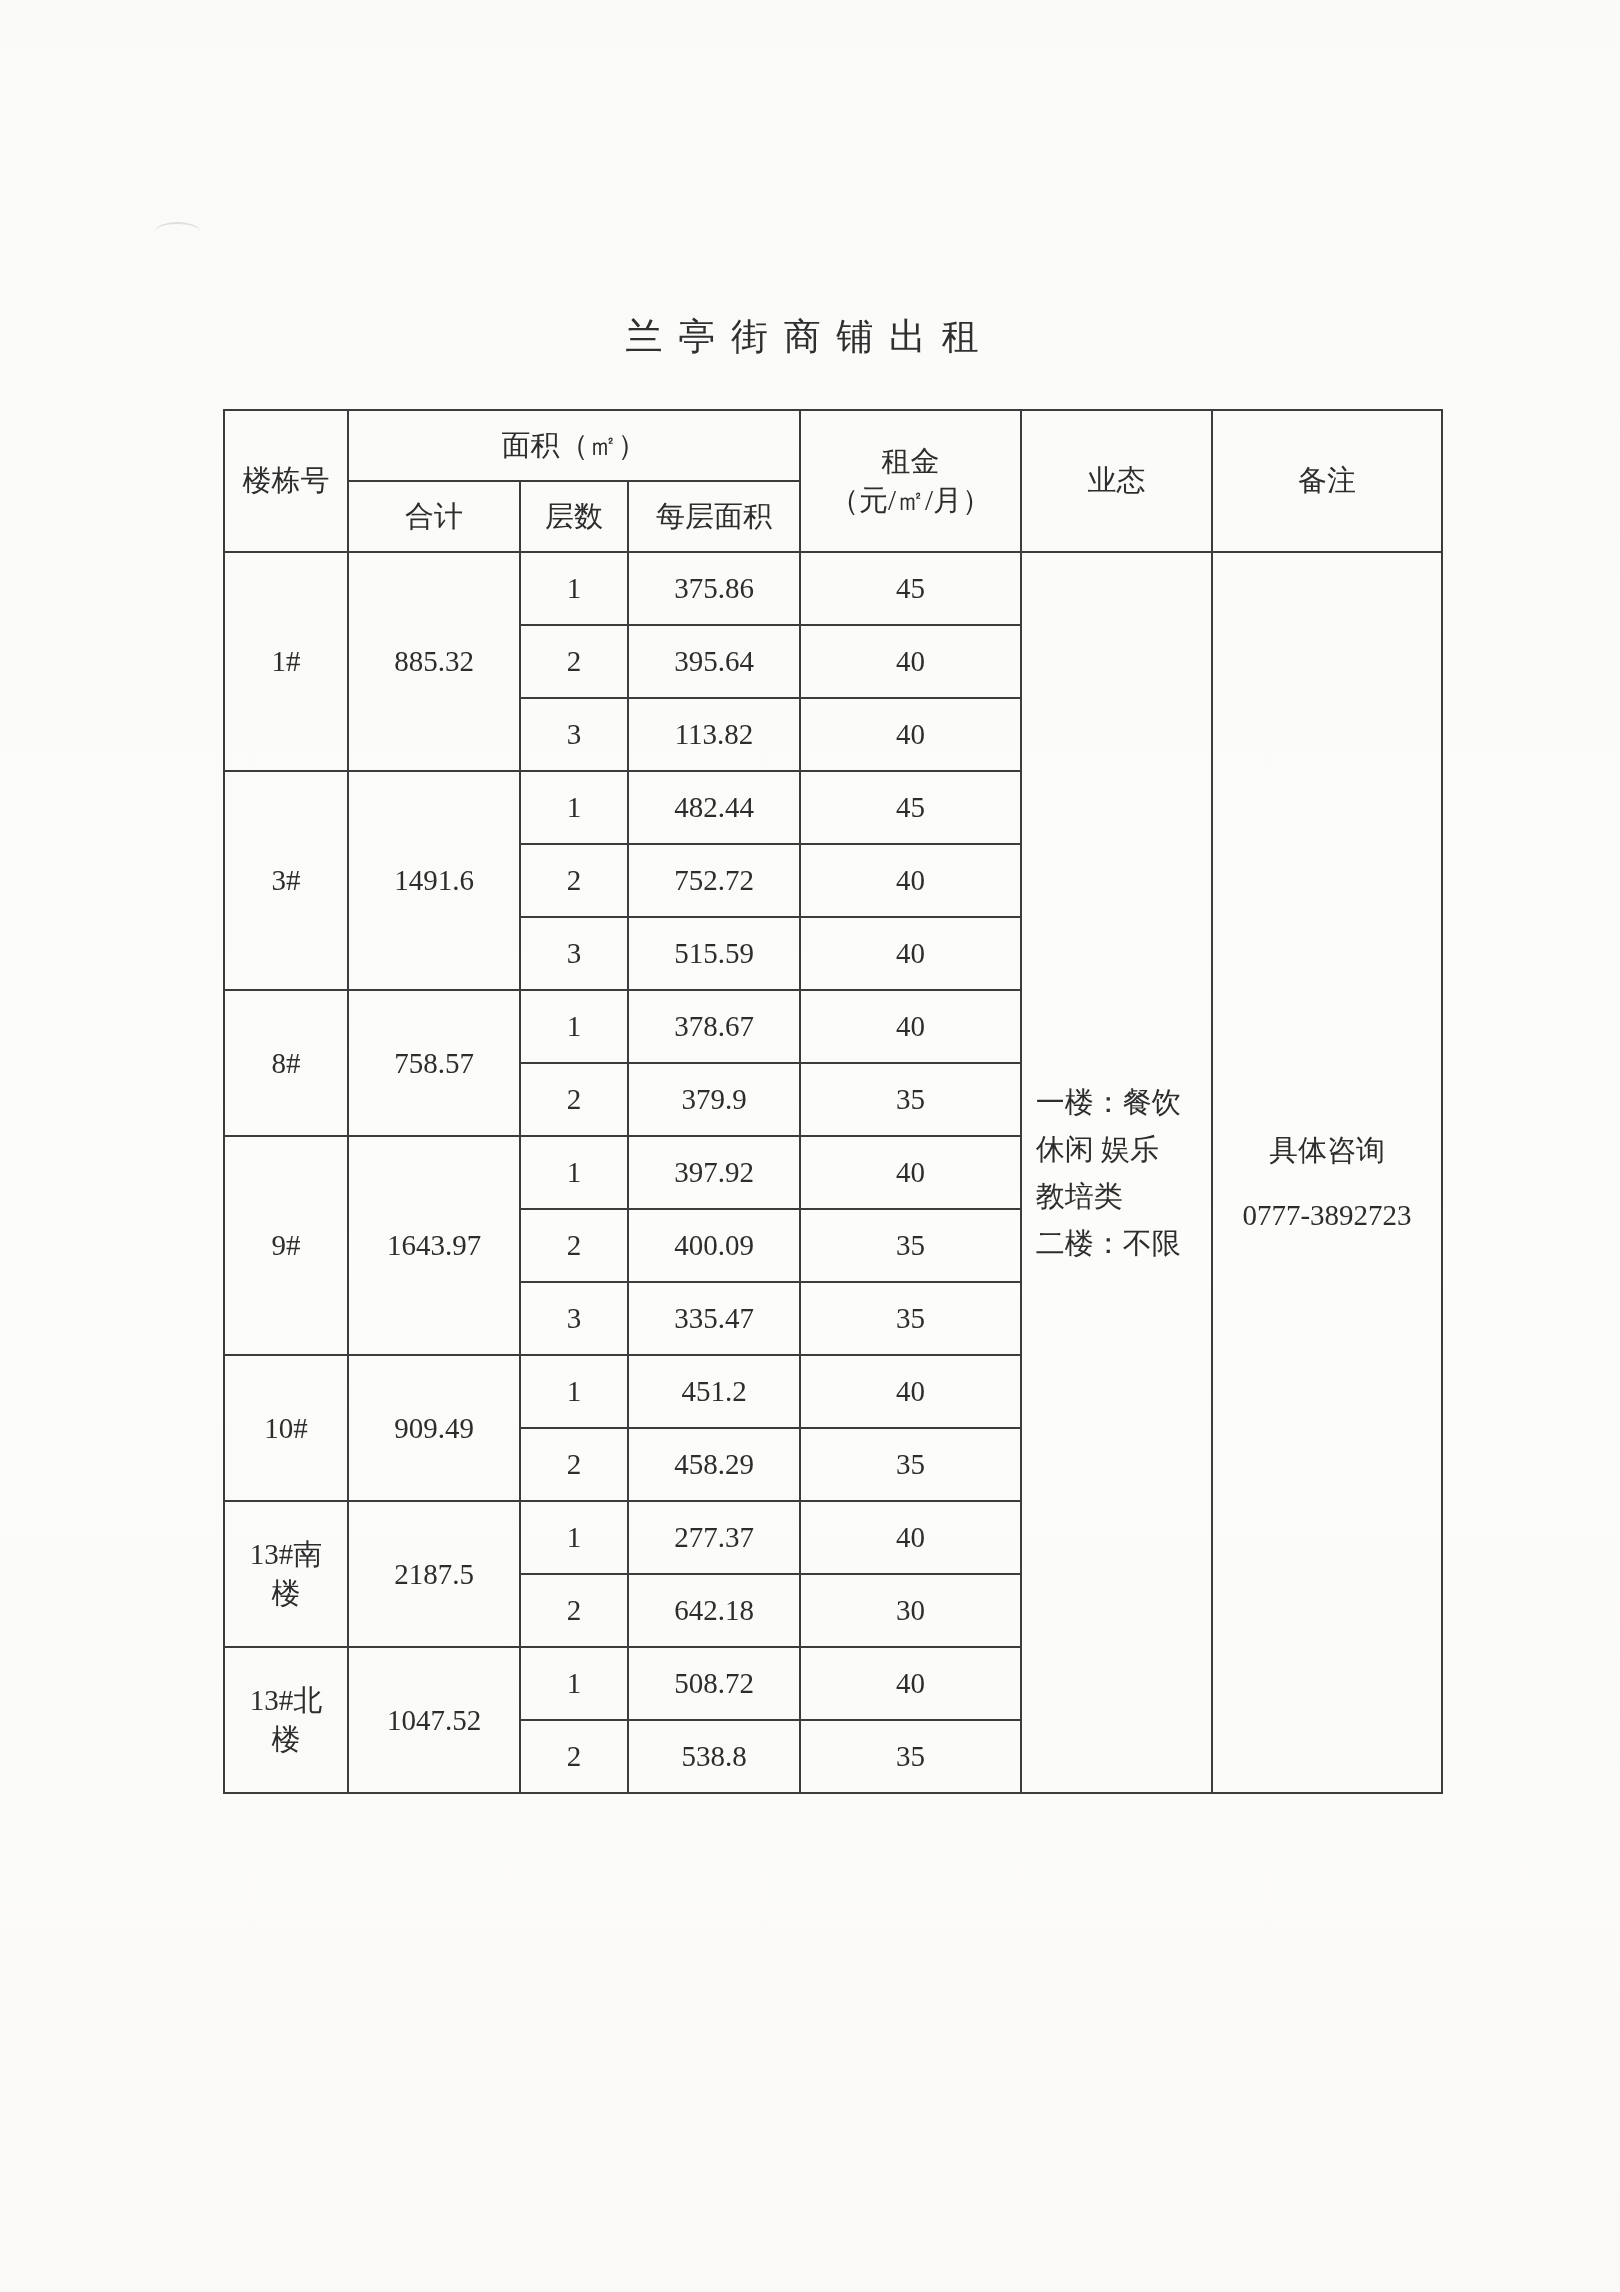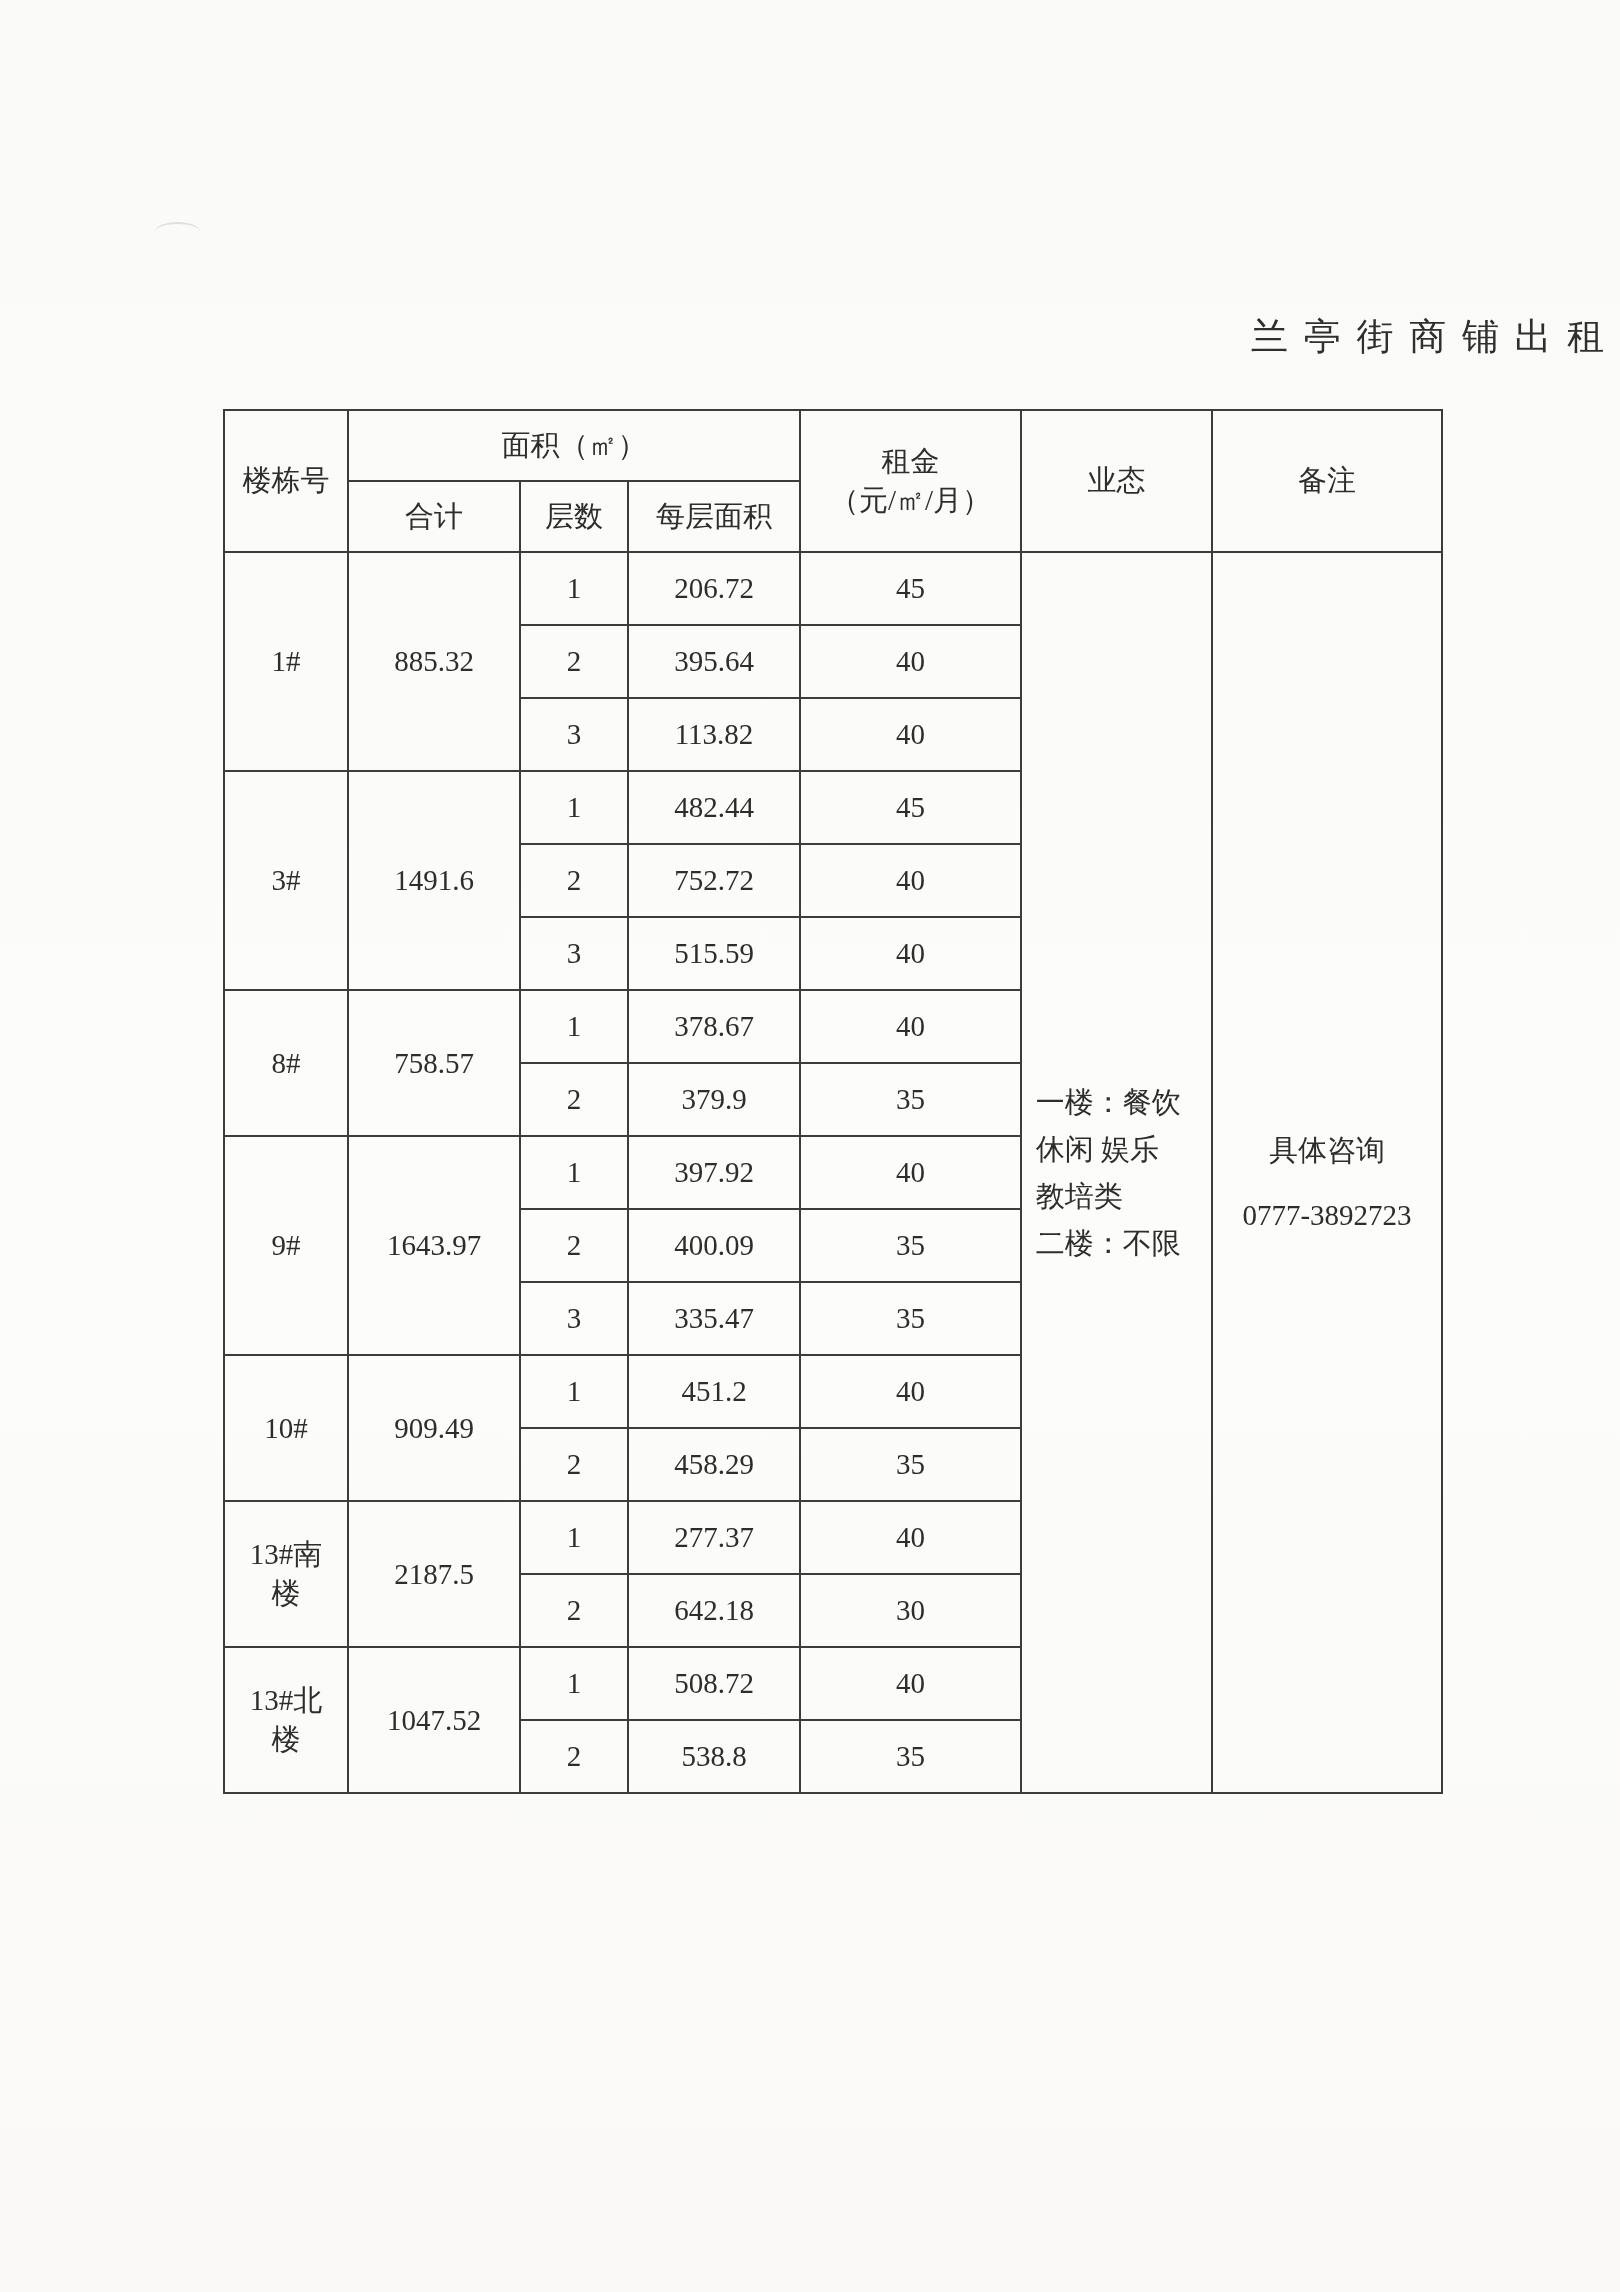--- a/index.html
+++ b/index.html
@@ -7,21 +7,21 @@
     width:1620px;height:2293px;
     background:linear-gradient(180deg,#fafaf8 0%,#fcfcfa 55%,#faf9f7 100%);
     font-family:"Liberation Serif","DejaVu Serif",serif;
     color:#2d2d2d;
     position:relative;
     overflow:hidden;
   }
   .page-title{
     position:absolute;
     top:312px;left:0;width:1620px;
-    text-align:right;
+    text-align:center;
     font-size:37px;
     letter-spacing:15.7px;
     color:#2f2f2f;
   }
   .scan-artifact{
     position:absolute;
     left:155px;top:222px;width:45px;height:7.8px;
     border-top:2.9px solid #c9c9c6;
     border-radius:50%/100% 100% 0 0;
     opacity:.55;
@@ -88,21 +88,21 @@
       <th>合计</th>
       <th>层数</th>
       <th>每层面积</th>
     </tr>
   </thead>
   <tbody>
       <tr class="data-row">
         <td rowspan="3"><span class="bname">1#</span></td>
         <td rowspan="3">885.32</td>
         <td>1</td>
-        <td>206.72</td>
+        <td>375.86</td>
         <td>45</td>
         <td rowspan="17" class="business-cell">
           <div>一楼：餐饮</div>
           <div>休闲 娱乐</div>
           <div>教培类</div>
           <div>二楼：不限</div>
         </td>
         <td rowspan="17" class="remarks-cell">
           <div>具体咨询</div>
           <div>0777-3892723</div>

